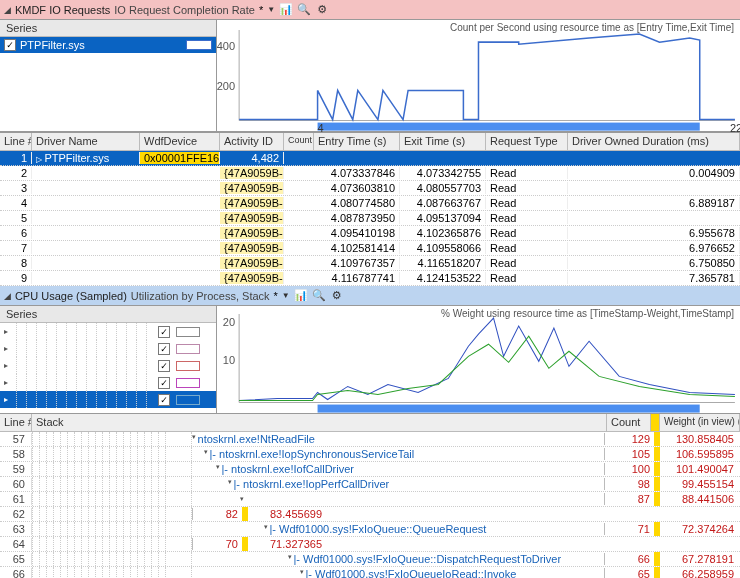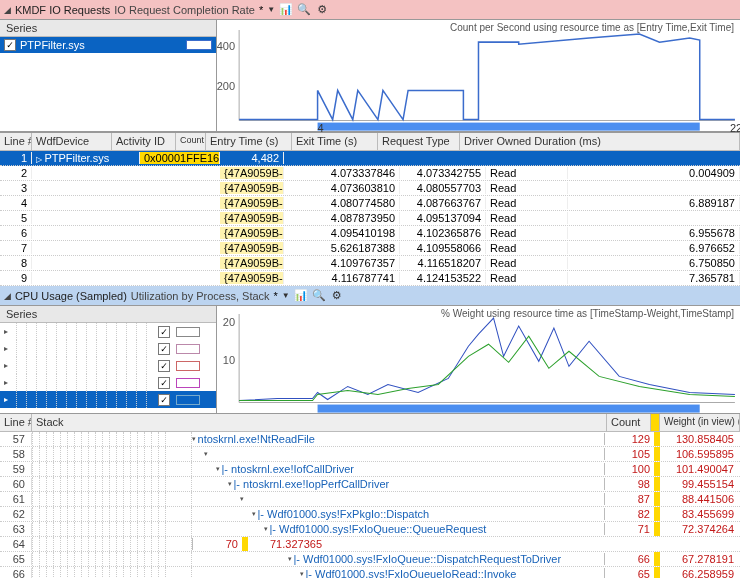--- a/index.html
+++ b/index.html
@@ -49,21 +49,21 @@
 .cs-swatch { width:24px; height:10px; border:1px solid #888; margin-left:4px;}
 .cs-row.sel-row { background:#0a63c2; }
 .cs-row.sel-row .cs-tri { color:#fff; }
 
 .stack-head { display:flex; background:#eee; height:18px; border-bottom:1px solid #bbb; }
 .stack-body { }
 .srow { display:flex; height:15px; align-items:center; border-bottom:1px dotted #ccc; }
 .lineno { width:32px; text-align:right; padding-right:6px; border-right:1px solid #ddd; color:#444;}
 .proc-col { width:160px; display:flex; border-right:1px dotted #ccc; height:100%;}
 .proc-tick { width:7px; border-left:1px dotted #ccc; height:100%;}
-.stack-col { flex:1; display:flex; align-items:center; position:relative; overflow:hidden;}
+.stack-col { flex:1; display:flex; position:relative; overflow:hidden;}
 .stack-text { white-space:nowrap; color:#1862b8; }
 .stack-tri { font-size:7px; color:#555; margin-right:2px;}
 .count-col { width:50px; text-align:right; padding-right:4px; color:#c21818; border-left:1px solid #bbb;}
 .weight-col { width:80px; text-align:right; padding-right:6px; color:#c21818;}
 .yellow-bar { width:6px; background:#ffd800; height:100%;}
 </style>
 </head>
 <body>
 
 <div class="panel-header ph-pink">
@@ -101,20 +101,21 @@
       <rect x="100" y="102" width="380" height="8" fill="#4b8ef0"></rect>
       <text x="100" y="111" font-size="8" fill="#333">4</text>
       <text x="510" y="111" font-size="8" fill="#333">22</text>
     </svg>
   </div>
 </div>
 
 <div class="grid-wrap">
   <div class="grid-head">
     <div class="gh" style="width:32px">Line #</div>
+    <div class="gh" style="width:108px">Driver Name</div>
     <div class="gh" style="width:80px">WdfDevice</div>
     <div class="gh" style="width:64px">Activity ID</div>
     <div class="gh" style="width:30px;font-size:9px">Count</div>
     <div class="gh" style="width:86px">Entry Time (s)</div>
     <div class="gh" style="width:86px">Exit Time (s)</div>
     <div class="gh" style="width:82px">Request Type</div>
     <div class="gh" style="flex:1">Driver Owned Duration (ms)</div>
   </div>
   <div class="grid-body" id="grid1-body">
       <div class="grow sel">
@@ -180,21 +181,21 @@
   <div class="gc r" style="width:86px">4.102365876</div>
   <div class="gc" style="width:82px">Read</div>
   <div class="gc r" style="flex:1">6.955678</div>
       </div>
       <div class="grow">
   <div class="gc r" style="width:32px">7</div>
   <div class="gc" style="width:108px"></div>
   <div class="gc" style="width:80px"></div>
   <div class="gc" style="width:64px;background:#fff3b0">{47A9059B-3B1B-00...</div>
   <div class="gc yellow-col" style="width:30px"></div>
-  <div class="gc r" style="width:86px">5.626187388</div>
+  <div class="gc r" style="width:86px">4.102581414</div>
   <div class="gc r" style="width:86px">4.109558066</div>
   <div class="gc" style="width:82px">Read</div>
   <div class="gc r" style="flex:1">6.976652</div>
       </div>
       <div class="grow">
   <div class="gc r" style="width:32px">8</div>
   <div class="gc" style="width:108px"></div>
   <div class="gc" style="width:80px"></div>
   <div class="gc" style="width:64px;background:#fff3b0">{47A9059B-3B1B-00...</div>
   <div class="gc yellow-col" style="width:30px"></div>
@@ -403,20 +404,21 @@
         <span class="proc-tick"></span>
         <span class="proc-tick"></span>
         <span class="proc-tick"></span>
         <span class="proc-tick"></span>
         <span class="proc-tick"></span>
         <span class="proc-tick"></span>
         <span class="proc-tick"></span>
       </div>
     <div class="stack-col">
         <span class="stack-tri" style="margin-left:12px">▾</span>
+        <span class="stack-text">|- ntoskrnl.exe!IopSynchronousServiceTail</span>
       </div>
     <div class="count-col">105</div>
     <div class="yellow-bar"></div>
     <div class="weight-col">106.595895</div>
     </div>
     <div class="srow">
     <div class="lineno">59</div>
     <div class="proc-col">
         <span class="proc-tick"></span>
         <span class="proc-tick"></span>
@@ -527,24 +529,20 @@
         <span class="proc-tick"></span>
         <span class="proc-tick"></span>
         <span class="proc-tick"></span>
         <span class="proc-tick"></span>
         <span class="proc-tick"></span>
         <span class="proc-tick"></span>
         <span class="proc-tick"></span>
         <span class="proc-tick"></span>
         <span class="proc-tick"></span>
       </div>
-    <div class="stack-col">
-        <span class="stack-tri" style="margin-left:60px">▾</span>
-        <span class="stack-text">|- Wdf01000.sys!FxPkgIo::Dispatch</span>
-      </div>
     <div class="count-col">82</div>
     <div class="yellow-bar"></div>
     <div class="weight-col">83.455699</div>
     </div>
     <div class="srow">
     <div class="lineno">63</div>
     <div class="proc-col">
         <span class="proc-tick"></span>
         <span class="proc-tick"></span>
         <span class="proc-tick"></span>

